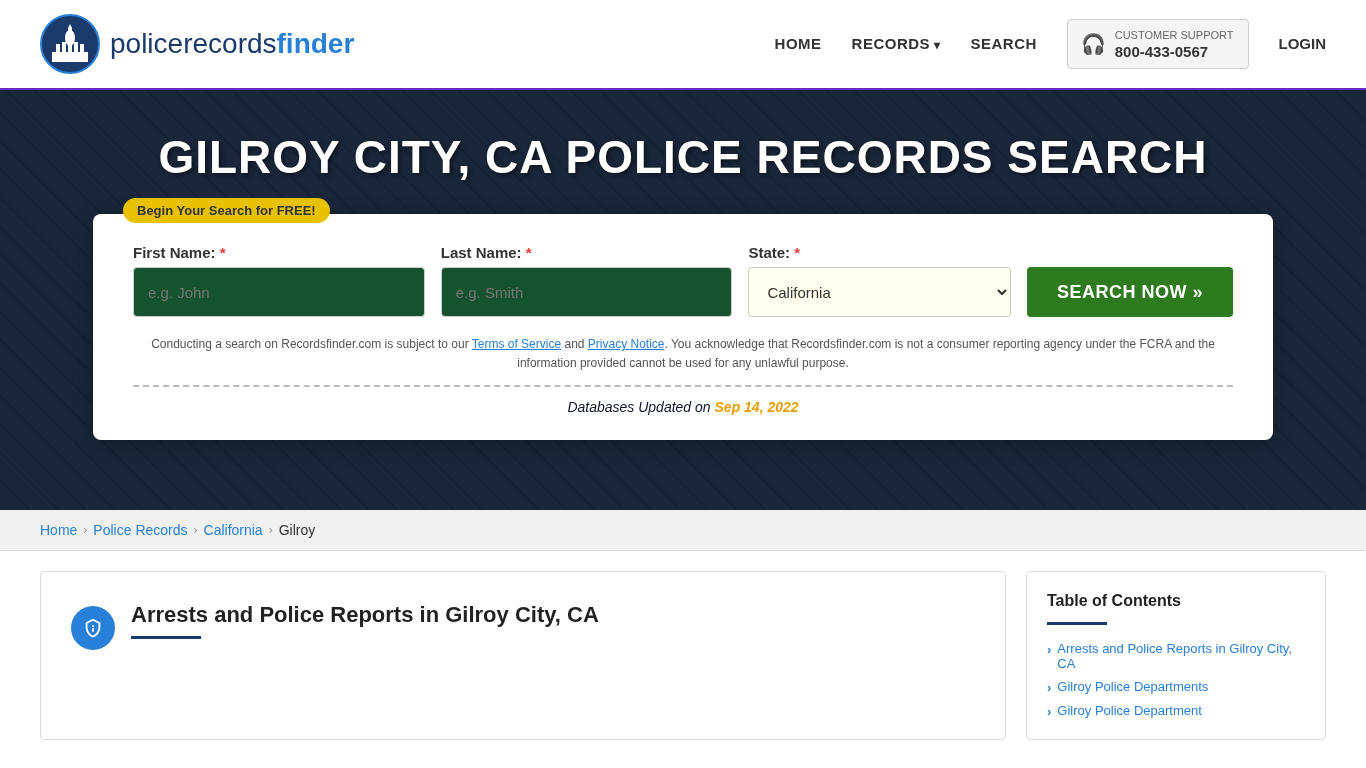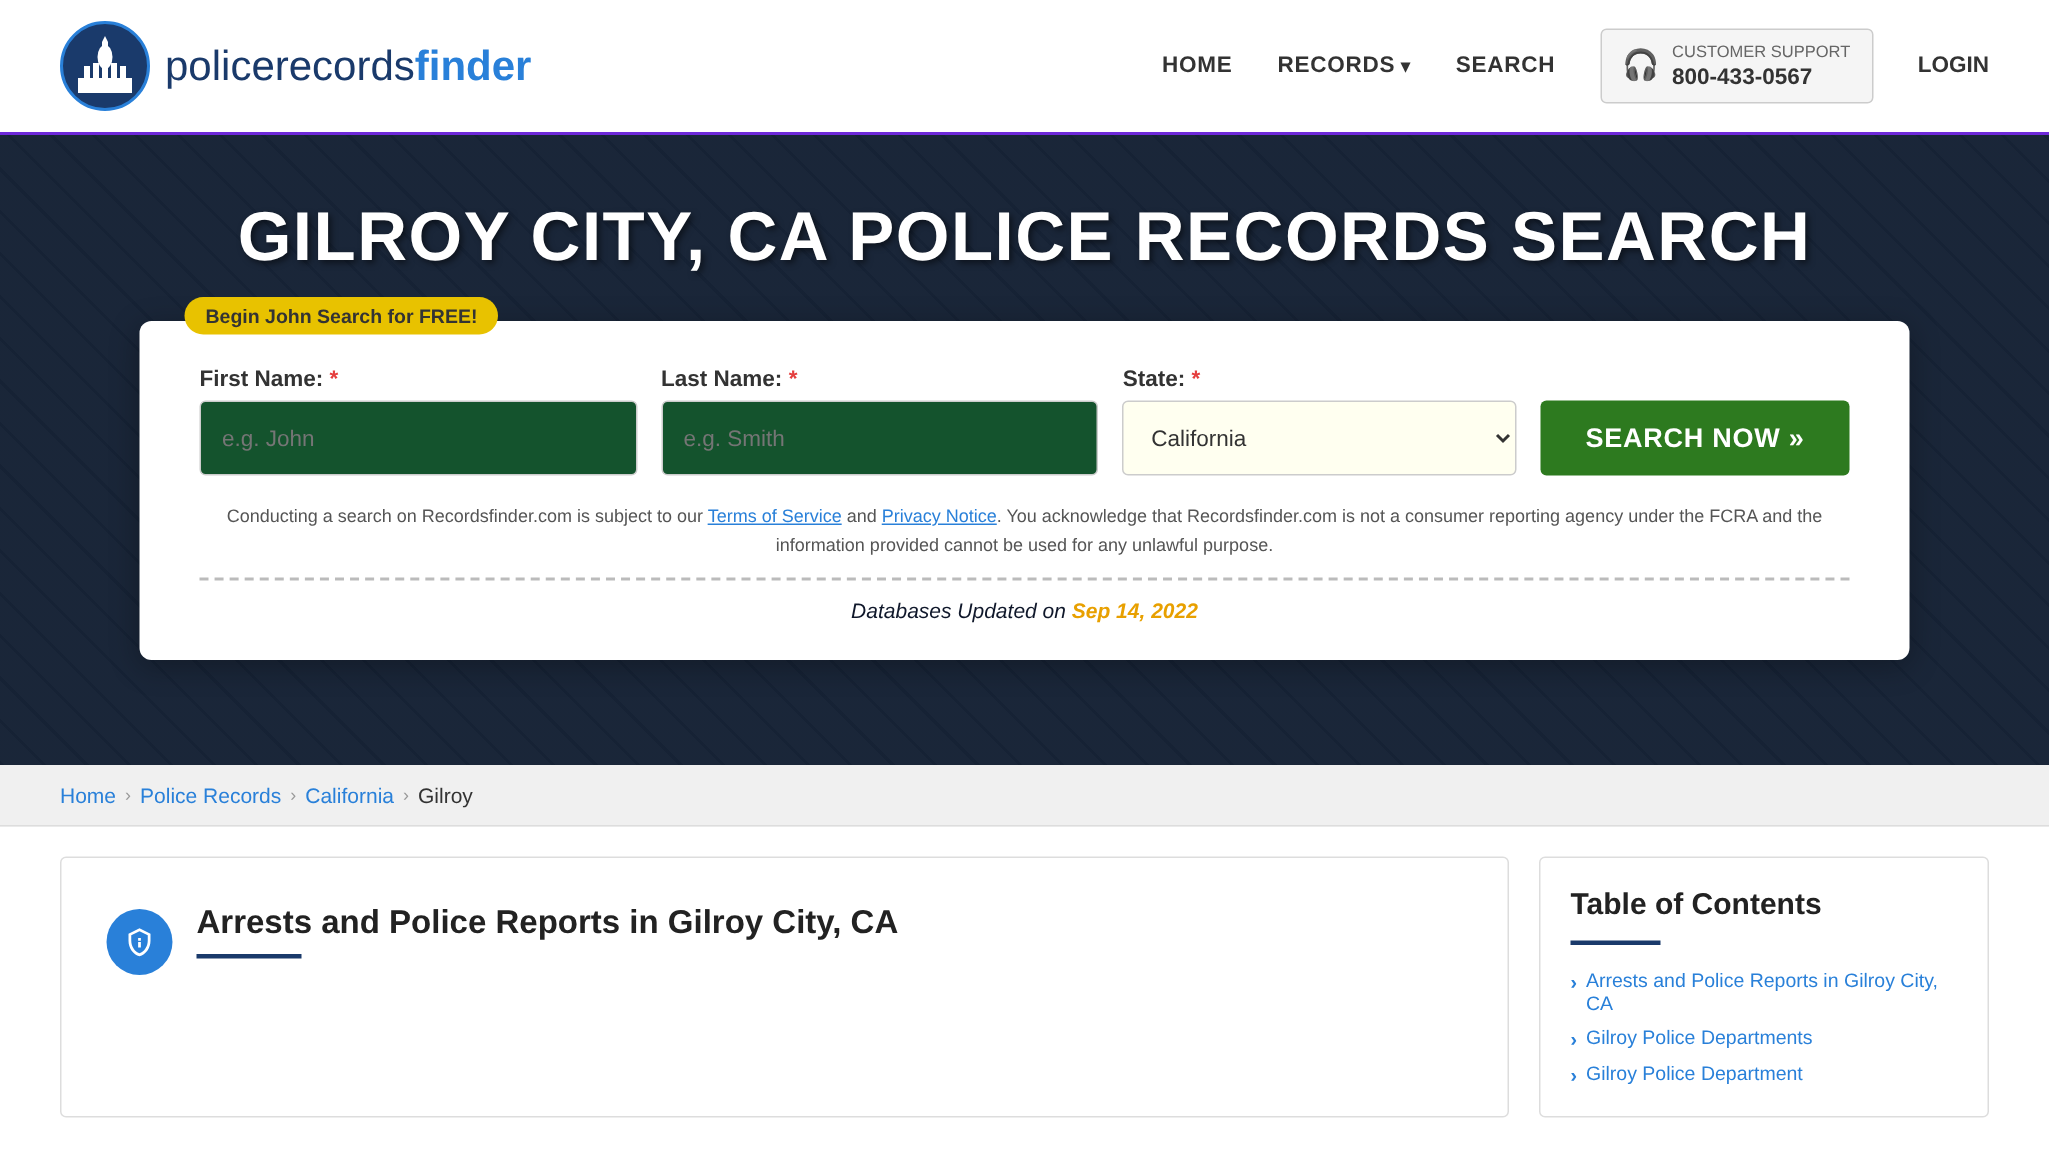--- a/index.html
+++ b/index.html
@@ -298,21 +298,21 @@
       width: 300px;
       flex-shrink: 0;
     }
     .toc-box {
       border: 1px solid #ddd;
       border-radius: 4px;
       padding: 20px;
       background: #fff;
     }
     .toc-title {
-      font-size: 20px;
+      font-size: 16px;
       font-weight: 700;
       color: #222;
       margin-bottom: 12px;
     }
     .toc-divider {
       height: 3px;
       background: #1a3a6b;
       width: 60px;
       margin-bottom: 16px;
     }
@@ -374,21 +374,21 @@
     </div>
     <a class="login-btn">LOGIN</a>
   </nav>
 </header>
 
 <section class="hero">
   <div class="hero-bg"></div>
   <div class="hero-content">
     <h1 class="hero-title">GILROY CITY, CA POLICE RECORDS SEARCH</h1>
     <div class="search-card">
-      <div class="free-badge">Begin John Search for FREE!</div>
+      <div class="free-badge">Begin Your Search for FREE!</div>
       <div class="search-form">
         <div class="form-group">
           <label class="form-label">
             <span>First Name:</span>
             <span class="required"> *</span>
           </label>
           <input class="form-input" type="text" placeholder="e.g. John" style="">
         </div>
         <div class="form-group">
           <label class="form-label">

